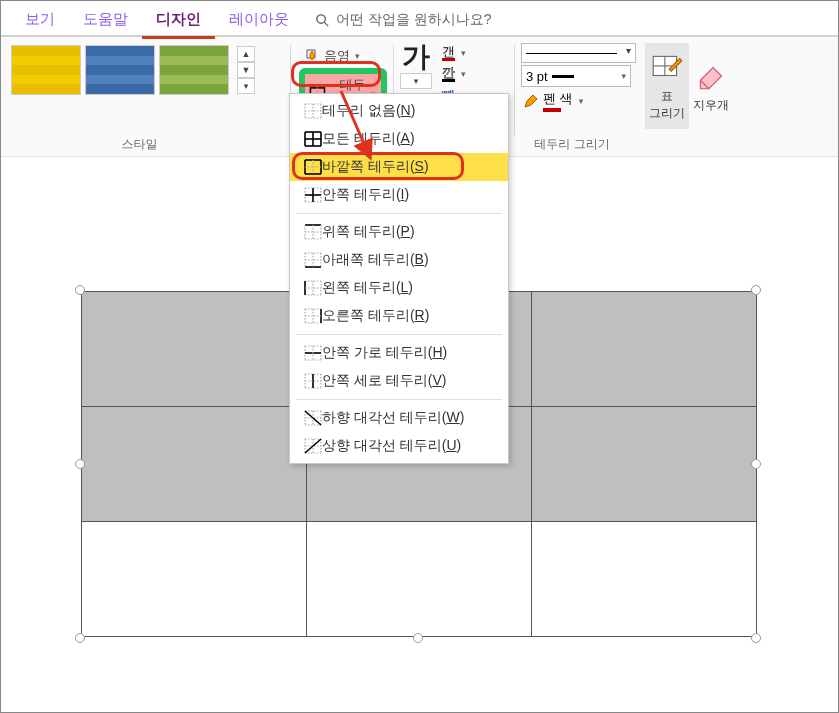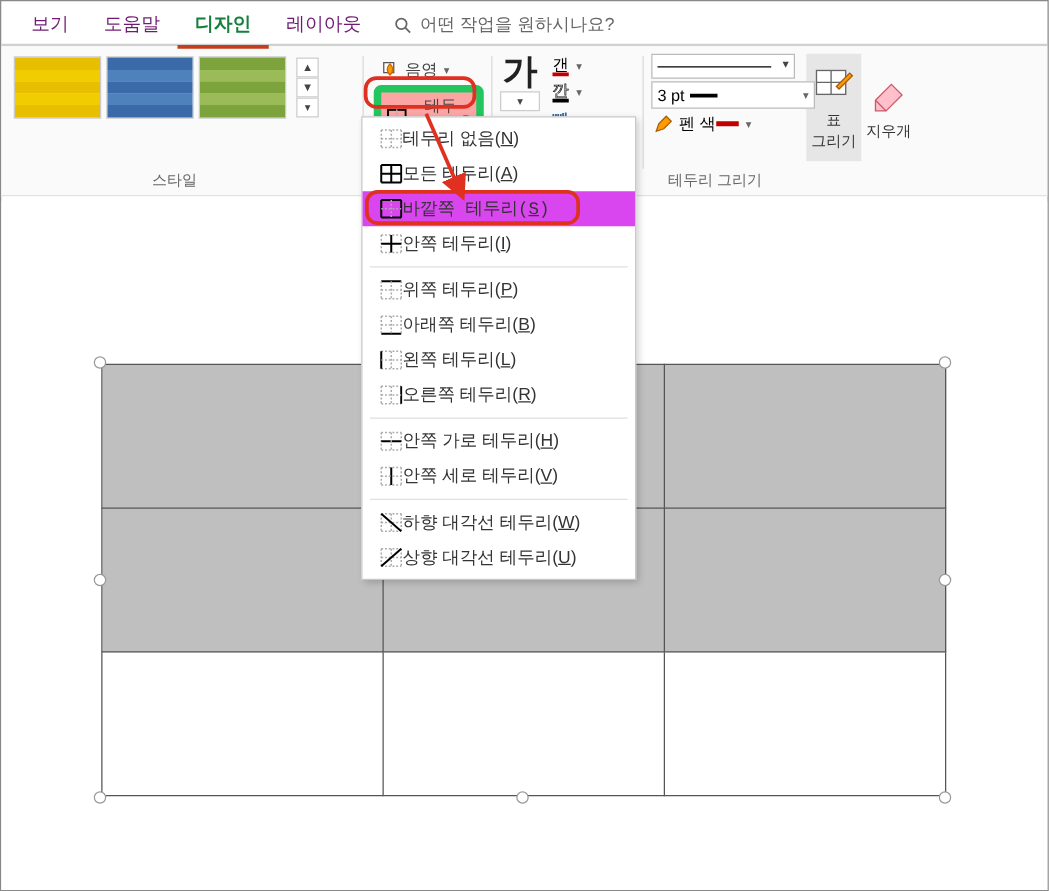--- a/index.html
+++ b/index.html
@@ -1,21 +1,21 @@
 <!DOCTYPE html>
 <html><head>
   <meta charset="utf-8">
   <style>
     * { box-sizing: border-box; margin: 0; padding: 0; }
     body { font-family: "Malgun Gothic", "맑은 고딕", sans-serif; font-size: 13px; background: #fff; width: 839px; height: 713px; border: 1px solid #888; overflow: hidden; position: relative; }
     
     
     .tabbar { display: flex; align-items: center; padding: 4px 10px 0 10px; border-bottom: 2px solid #d0d0d0; height: 36px; }
-    .tab { padding: 6px 14px 8px 14px; font-size: 15px; color: #701a75; cursor: pointer; }
-    .tab.active { color: #15803d; font-weight: 600; position: relative; }
+    .tab { padding: 6px 14px 8px 14px; font-size: 15px; color: #8b5cf6; cursor: pointer; }
+    .tab.active { color: #701a75; font-weight: 600; position: relative; }
     .tab.active::after { content: ""; position: absolute; bottom: -2px; left: 0; right: 0; height: 3px; background: #c43e1c; }
     .search { display: flex; align-items: center; margin-left: 12px; font-size: 14px; color: #666; }
     .search svg { margin-right: 6px; }
 
     
     .ribbon { display: flex; align-items: flex-start; padding: 6px 4px 0 4px; border-bottom: 1px solid #e2e2e2; height: 120px; background: #fafafa; }
     .ribbon-group { padding: 2px 6px; display: flex; flex-direction: column; height: 100%; position: relative; }
     .ribbon-sep { width: 1px; background: #d9d9d9; height: 90px; margin-top: 2px; }
     .ribbon-group-label { font-size: 12px; color: #666; text-align: center; position: absolute; bottom: 3px; left: 0; right: 16px; }
 
@@ -36,34 +36,34 @@
     
     .wa { padding: 0 6px; }
     .wa-btn { display:flex; align-items:center; gap:4px; padding:2px 4px; font-size:13px; cursor:pointer; }
     .wa-large { font-size:28px; font-weight:700; line-height:1; color:#222; margin-bottom:2px; }
 
     
     .bd { padding: 0 6px; display:flex; flex-direction:column; gap:2px; }
     .line-style { width: 115px; height: 20px; border:1px solid #bbb; background:#fff; position:relative; cursor:pointer; }
     .line-style::before { content:""; position:absolute; left:4px; right:18px; top:50%; border-top:1px solid #000; }
     .line-style::after { content:"▾"; position:absolute; right:4px; top:1px; font-size:10px; color:#444; }
-    .line-width { display:flex; align-items:center; gap:4px; border:1px solid #bbb; padding:1px 4px; width:131px; height:22px; background:#fff; cursor:pointer; }
+    .line-width { display:flex; align-items:center; gap:4px; border:1px solid #bbb; padding:1px 4px; width:110px; height:22px; background:#fff; cursor:pointer; }
     .line-width .preview { flex:none; width:22px; border-top:3px solid #000; }
     .pen-color { display:flex; align-items:center; gap:4px; padding:1px 2px; cursor:pointer; }
     .pen-color .swatch { width:18px; height:4px; background:#c00000; }
 
     
     .big-btn { width:44px; height:86px; display:flex; flex-direction:column; align-items:center; justify-content:center; gap:4px; font-size:12px; color:#333; cursor:pointer; padding:2px 4px; text-align:center; }
     .big-btn.hl { background:#e6e6e6; }
     .big-btn svg, .big-btn .bigicon { width:34px; height:34px; }
     
     
     .dropdown { position:absolute; top: 92px; left: 288px; width: 220px; background:#fff; border:1px solid #c8c8c8; box-shadow: 2px 2px 6px rgba(0,0,0,.2); z-index: 20; padding: 3px 0; }
     .dd-item { display:flex; align-items:center; padding:5px 14px; font-size:14px; color:#333; cursor:pointer; }
-    .dd-item.hover { background:#d946ef;font-family:Liberation Mono, monospace; }
+    .dd-item.hover { background:#fde047; }
     .dd-item.hl { position:relative; }
     .dd-sep { height:1px; background:#e0e0e0; margin:4px 6px; }
     .dd-ic { width:18px; height:18px; flex:none; }
     .hotkey { text-decoration: underline; }
     
     
     .red-ring { border:3px solid #e03020; border-radius:10px; position:absolute; pointer-events:none; z-index:25; }
     .arrow { position:absolute; z-index:26; pointer-events:none; }
     
     
@@ -195,21 +195,21 @@
     <div class="line-style"></div>
     <div class="line-width">
       <span>3 pt</span>
       <span class="preview"></span>
       <span class="tri" style="margin-left:auto;">▾</span>
     </div>
     <div class="pen-color">
       <svg width="16" height="16" viewBox="0 0 16 16">
           <path d="M2 14 L4 8 L10 2 L14 6 L8 12 Z" fill="#ff9a00" stroke="#aa5c00"></path>
         </svg>
-      <div style="display:flex; flex-direction:row; align-items:center;">
+      <div style="display:flex; flex-direction:column; align-items:flex-start;">
         <span>펜 색</span>
         <div class="swatch"></div>
       </div>
       <span class="tri">▾</span>
     </div>
     <div class="ribbon-group-label">테두리 그리기</div>
   </div>
 
   <div class="big-btn hl">
     <svg class="bigicon" viewBox="0 0 32 32">

